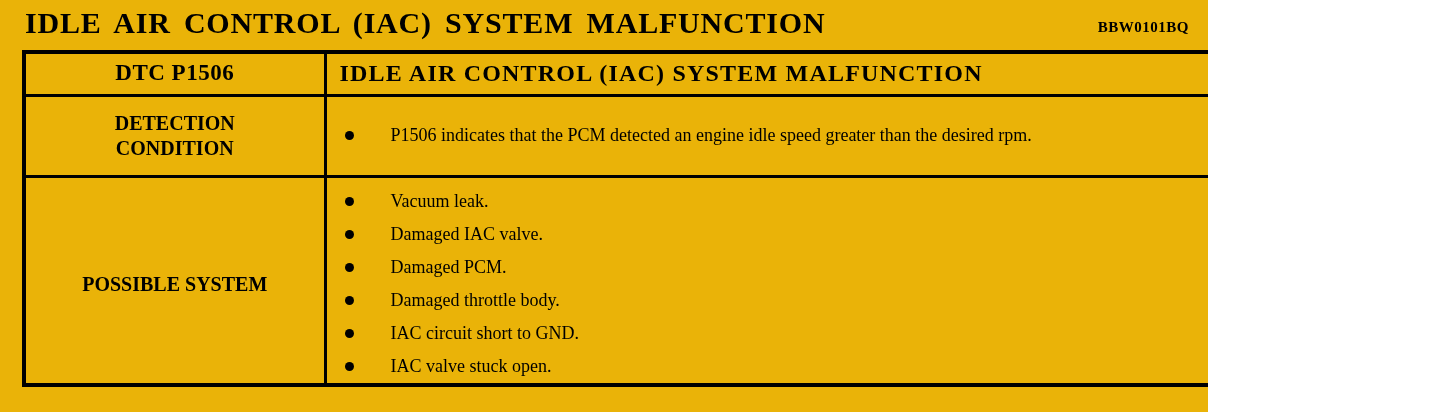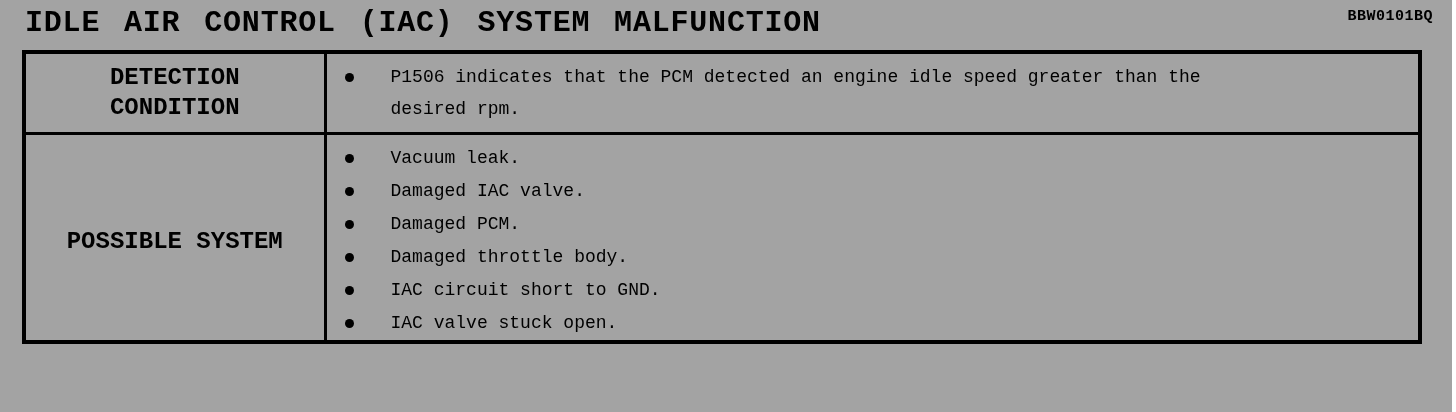--- a/index.html
+++ b/index.html
@@ -1,23 +1,23 @@
 <!DOCTYPE html>
 <html><head>
 <meta charset="utf-8">
 <style>
   * { box-sizing: border-box; }
   html, body { margin: 0; padding: 0; background: #ffffff; }
   .page {
     position: relative;
-    width: 1452px;
+    width: 1208px;
     height: 412px;
-    background: #a3a3a3;
+    background: #eab308;
     color: #000000;
-    font-family: Liberation Mono, monospace;
+    font-family: Liberation Serif, serif;
     overflow: hidden;
   }
   .page-header {
     position: absolute;
     left: 25px;
     right: 19px;
     top: 6px;
     display: flex;
     justify-content: space-between;
     align-items: flex-start;
@@ -27,41 +27,41 @@
     font-size: 30px;
     font-weight: bold;
     letter-spacing: 0.8px;
     word-spacing: 5px;
     white-space: nowrap;
   }
   .doc-code {
     font-size: 15px;
     font-weight: bold;
     letter-spacing: 0.5px;
-    margin-top: 2px;
+    margin-top: 13px;
   }
   table.dtc-table {
     position: absolute;
     left: 22px;
     top: 50px;
     width: 1400px;
     border-collapse: collapse;
     table-layout: fixed;
     border: 4px solid #000000;
   }
   table.dtc-table td {
     border: 3px solid #000000;
     padding: 0;
     vertical-align: middle;
   }
   .label-cell {
     width: 301px;
     text-align: center;
     font-weight: bold;
-    font-size: 24px;
+    font-size: 20px;
     line-height: 1.25;
   }
   .label-narrow {
     display: inline-block;
     max-width: 160px; 
   }
   .row-dtc { height: 43px; }
   .row-dtc .label-cell { font-size: 23px; letter-spacing: 0.5px; }
   .title-cell {
     font-weight: bold;
@@ -106,20 +106,24 @@
 
 <div class="page">
 
   <div class="page-header">
     <h1 class="doc-title">IDLE AIR CONTROL (IAC) SYSTEM MALFUNCTION</h1>
     <span class="doc-code">BBW0101BQ</span>
   </div>
 
   <table class="dtc-table">
     <tbody>
+      <tr class="row-dtc">
+        <td class="label-cell">DTC P1506</td>
+        <td class="content-cell title-cell">IDLE AIR CONTROL (IAC) SYSTEM MALFUNCTION</td>
+      </tr>
 
       <tr class="row-detection">
         <td class="label-cell">
           <span class="label-narrow">DETECTION CONDITION</span>
         </td>
         <td class="content-cell">
           <ul class="bullet-list">
             <li class="bullet-item">
               <span class="bullet"></span>
               <span class="wrap-limit">P1506 indicates that the PCM detected an engine idle speed greater than the desired rpm.</span>

